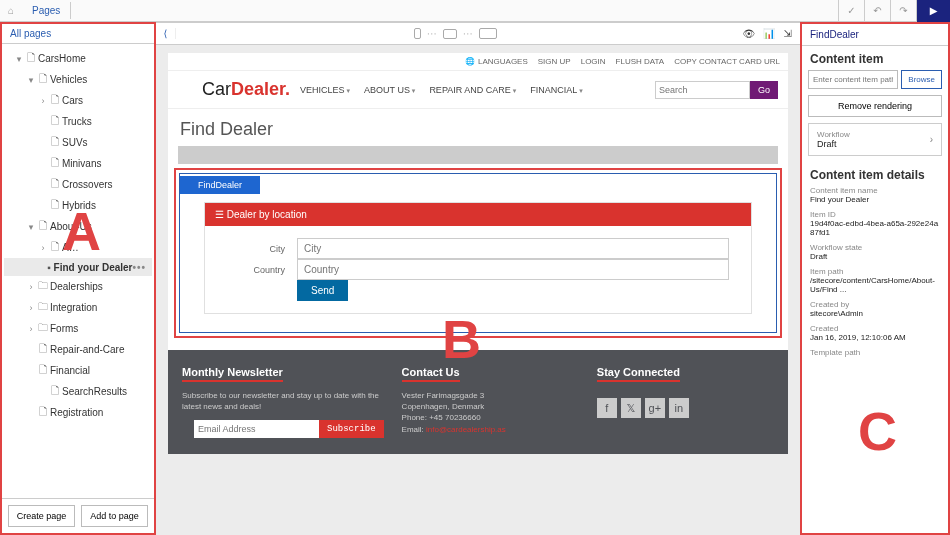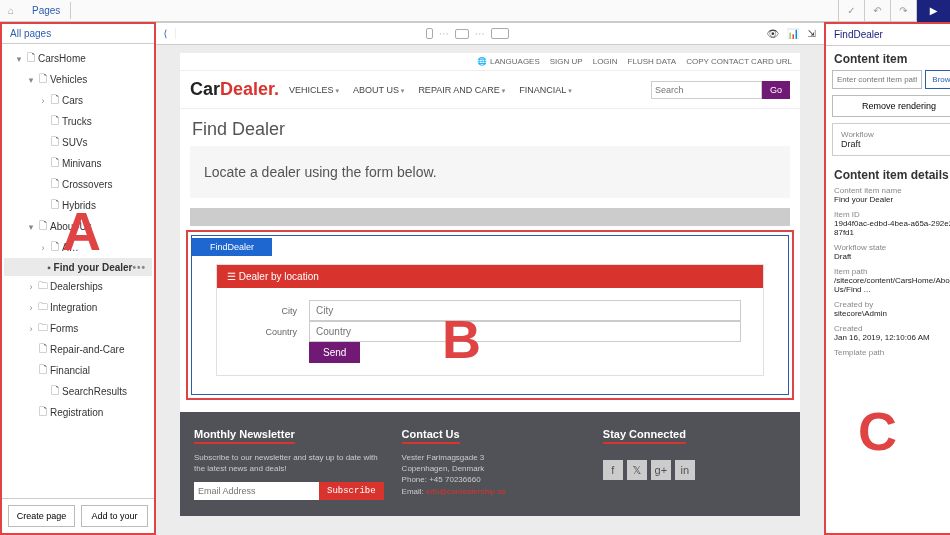--- a/index.html
+++ b/index.html
@@ -34,55 +34,55 @@
 
   
   .center { flex:1; display:flex; flex-direction:column; background:#ececec; border-top:1px solid #ccc; }
   .c-toolbar { height:22px; background:#fff; border-bottom:1px solid #ccc; display:flex; align-items:center; font-size:10px; color:#666; }
   .c-toolbar .tb-left { width:20px; text-align:center; color:#2a5db0; border-right:1px solid #eee; }
   .c-toolbar .tb-mid { flex:1; display:flex; align-items:center; justify-content:center; gap:6px; }
   .device { display:inline-block; border:1px solid #aaa; border-radius:2px; }
   .c-toolbar .tb-right { display:flex; gap:8px; padding:0 8px; color:#333; }
   .c-toolbar .tb-right span { cursor:pointer; }
 
-  .preview { flex:1; overflow:auto; padding:8px 24px; }
+  .preview { flex:1; overflow:auto; padding:8px 12px; }
   .page { background:#fff; margin:0 auto; width:620px; }
   .p-topbar { font-size:8px; color:#666; padding:4px 8px; border-bottom:1px solid #eee; display:flex; gap:10px; justify-content:flex-end;}
   .p-header { display:flex; align-items:center; padding:8px 10px; gap:10px; border-bottom:1px solid #eee;}
-  .logo { font-size:18px; font-weight:bold; color:#222; }
+  .logo { font-size:18px; font-weight:normal; color:#222;margin-left:24px; }
   .logo b { color:#d9332e; }
   .nav { display:flex; gap:14px; font-size:9px; color:#444; }
   .nav .it::after { content:" \25BE"; font-size:7px; color:#888; }
   .search { margin-left:auto; display:flex; }
-  .search input { font-size:9px; padding:3px; border:1px solid #ccc; width:111px; }
+  .search input { font-size:9px; padding:3px; border:1px solid #ccc; width:95px; }
   .search .go { background:#701a75; color:#fff; font-size:9px; padding:3px 8px; border:none; }
 
   .p-title { font-size:18px; color:#555; padding:10px 12px 6px; font-weight:300; }
   .p-sub-wrap { padding:0 10px 10px;}
   .p-sub { background:#f6f6f6; padding:18px 14px; font-size:14px; color:#555; font-weight:300; }
 
   .strip { background:#ccc; height:18px; margin:0 10px; }
   .editor-box { margin:4px 6px; border:2px solid #e04343; padding:3px;}
   .editor-inner { border:1px solid #2a5db0; padding:0 0 18px; background:#fff; }
   .rendering-tag { display:inline-block; background:#1e66d0; color:#fff; font-size:9px; padding:4px 18px; }
   .form-card { margin:8px 24px 0; border:1px solid #e0e0e0; }
   .form-card .fc-head { background:#d9332e; color:#fff; font-size:10px; padding:6px 10px; }
   .fc-body { padding:12px 22px; font-size:10px; color:#666; }
   .frow { display:flex; align-items:center; margin-bottom:0; }
   .frow label { width:70px; text-align:right; padding-right:12px; font-size:9px; }
   .frow input { flex:1; border:1px solid #ccc; padding:4px 6px; font-size:10px; }
   .fsend { margin-left:70px; padding-left:0;}
-  .fsend button { background:#701a75; color:#fff; border:none; font-size:10px; padding:5px 14px; }
+  .fsend button { background:#0369a1; color:#fff; border:none; font-size:10px; padding:5px 14px; }
 
   .p-footer { background:#505257; color:#ddd; padding:16px 14px; display:flex; gap:18px; margin-top:12px;}
   .fcol { flex:1; font-size:9px; }
   .fcol h4 { font-size:11px; border-bottom:2px solid #d9332e; display:inline-block; padding-bottom:2px; margin-bottom:8px; color:#fff; }
   .fcol p { font-size:8px; line-height:1.4; color:#ccc; }
   .fcol .sub { display:flex; margin-top:8px;}
-  .fcol .sub input { flex:1; font-size:9px; padding:4px; border:none; }
+  .fcol .sub input { flex:1; font-size:9px; padding:4px; border:none;margin-left:12px; }
   .fcol .sub button { background:#d9332e; color:#fff; border:none; font-size:9px; padding:4px 8px;font-family:Liberation Mono, monospace;}
   .fcol .email a { color:#d9332e; text-decoration:none; }
   .social { display:flex; gap:4px; margin-top:8px;}
   .social span { width:20px; height:20px; background:#ccc; color:#505257; display:flex; align-items:center; justify-content:center; font-size:11px; }
 
   
   .right { width:150px; background:#fff; border:2px solid #e04343; display:flex; flex-direction:column; font-size:10px; color:#333; }
   .r-head { padding:5px 8px; border-bottom:1px solid #ccc; color:#1b237e; font-size:10px; }
   .r-section-title { padding:6px 8px 4px; font-weight:bold; font-size:12px; }
   .r-row { padding:0 6px 6px; }
@@ -210,21 +210,21 @@
             <span>SearchResults</span>
           </div>
         <div class="tree-node ind2">
             <span class="tw"></span>
             <span class="ic">🗋</span>
             <span>Registration</span>
           </div>
       </div>
       <div class="tree-footer">
         <button>Create page</button>
-        <button>Add to your</button>
+        <button>Add to page</button>
       </div>
     </div>
 
     <div class="center">
       <div class="c-toolbar">
         <span class="tb-left">⟨</span>
         <span class="tb-mid">
           <span class="device" style="width:7px;height:11px"></span>
           <span style="color:#bbb">⋯</span>
           <span class="device" style="width:14px;height:10px"></span>
@@ -254,23 +254,20 @@
               <span class="it">ABOUT US</span>
               <span class="it">REPAIR AND CARE</span>
               <span class="it">FINANCIAL</span>
             </span>
             <span class="search">
               <input placeholder="Search" style="">
               <button class="go">Go</button>
             </span>
           </div>
           <div class="p-title">Find Dealer</div>
-          <div class="p-sub-wrap">
-              <div class="p-sub">Locate a dealer using the form below.</div>
-            </div>
           <div class="strip"></div>
 
           <div class="editor-box">
             <div class="editor-inner">
               <span class="rendering-tag">FindDealer</span>
               <div class="form-card">
                 <div class="fc-head">☰ <span>Dealer by location</span></div>
                 <div class="fc-body">
                   <div class="frow">
                     <label>City</label>

